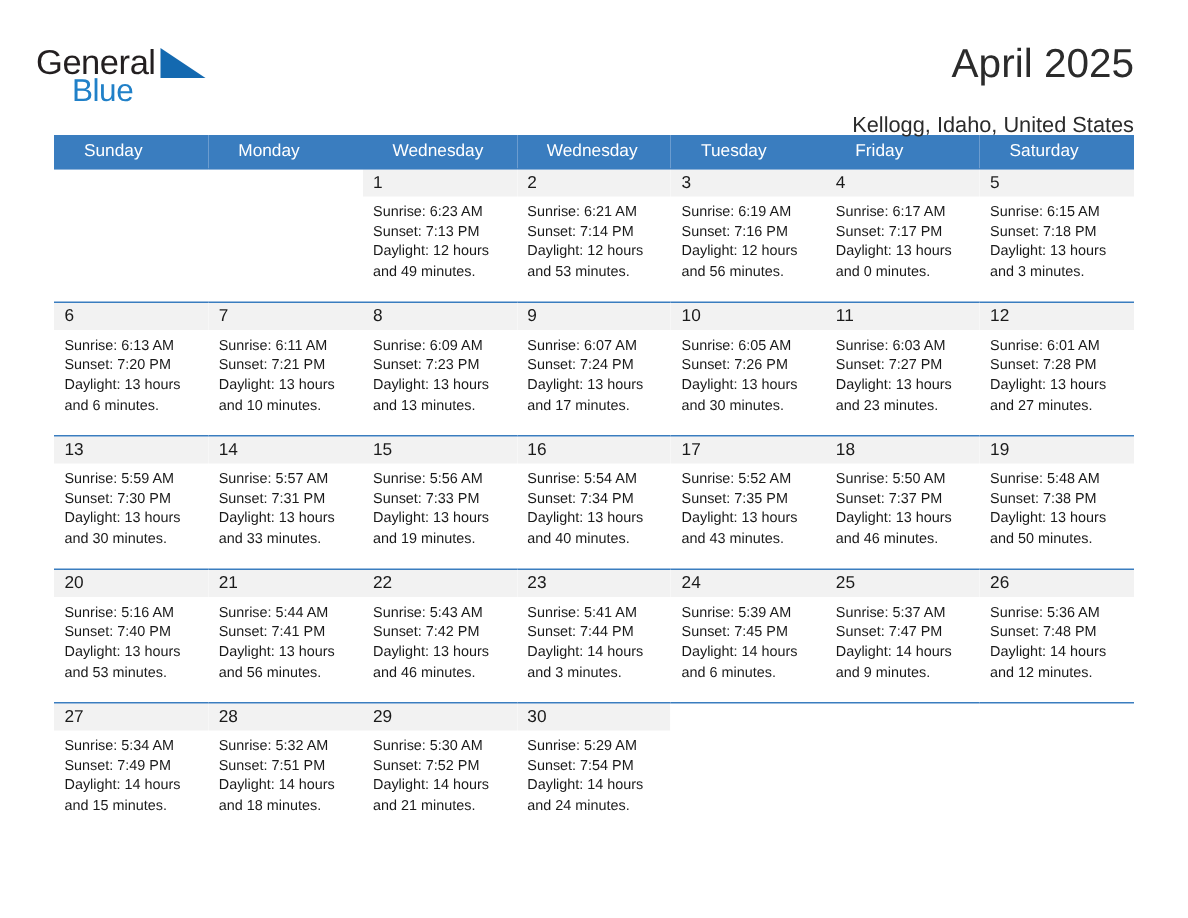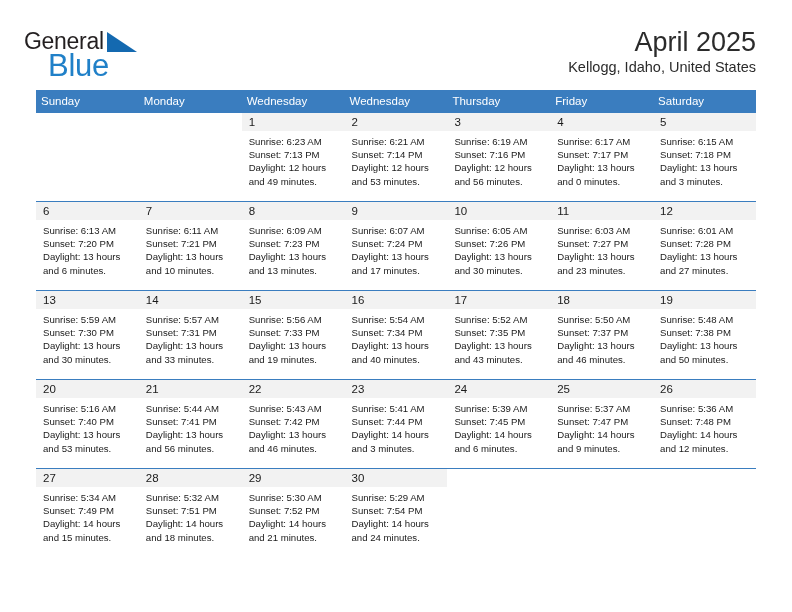--- a/index.html
+++ b/index.html
@@ -36,60 +36,60 @@
   .logo-general {
     position: absolute;
     left: 0; top: 2px;
     font-size: 23px;
     letter-spacing: -0.3px;
     color: #231f20;
   }
   .logo-blue {
     position: absolute;
     left: 24px; top: 22px;
-    font-size: 31px;
+    font-size: 21px;
     letter-spacing: -0.3px;
     color: #2080c8;
   }
   .logo-tri {
     position: absolute;
     left: 83px;
     top: 4px;
     width: 0; height: 0;
     border-left: 30px solid #1469b0;
     border-top: 20px solid transparent;
   }
   .title-wrap { text-align: right; }
   .cal-title {
     font-size: 27px;
     color: #2b2b2b;
     line-height: 1.05;
     font-weight: normal;
     margin: 0;
   }
   .cal-sub {
-    margin-top: 3px;
+    margin-top: 20px;
     font-size: 14.5px;
     color: #2b2b2b;
   }
 
   
   .cal {
     margin: 14px 36px 0 36px;
     width: 720px;
     border-collapse: collapse;
     table-layout: fixed;
   }
   .cal th {
     background: #3a7dbf;
     color: #ffffff;
     font-size: 11.5px;
     font-weight: normal;
     text-align: left;
-    padding: 5px 0 5px 5px;
+    padding: 5px 0 5px 20px;
     border: none;
     height: 22px;
   }
   .cal td {
     vertical-align: top;
     width: 102.85px;
     height: 89px;
     padding: 0;
     border-top: 1px solid #3a7dbf;
     background: #ffffff;
@@ -129,21 +129,21 @@
     </div>
   </div>
 
   <table class="cal">
     <thead>
       <tr>
         <th>Sunday</th>
         <th>Monday</th>
         <th>Wednesday</th>
         <th>Wednesday</th>
-        <th>Thursday</th>
+        <th>Tuesday</th>
         <th>Friday</th>
         <th>Saturday</th>
       </tr>
     </thead>
     <tbody id="cal-body">
         <tr>
           <td class="empty">
             <div class="daynum blank"></div>
           </td>
           <td class="empty">

